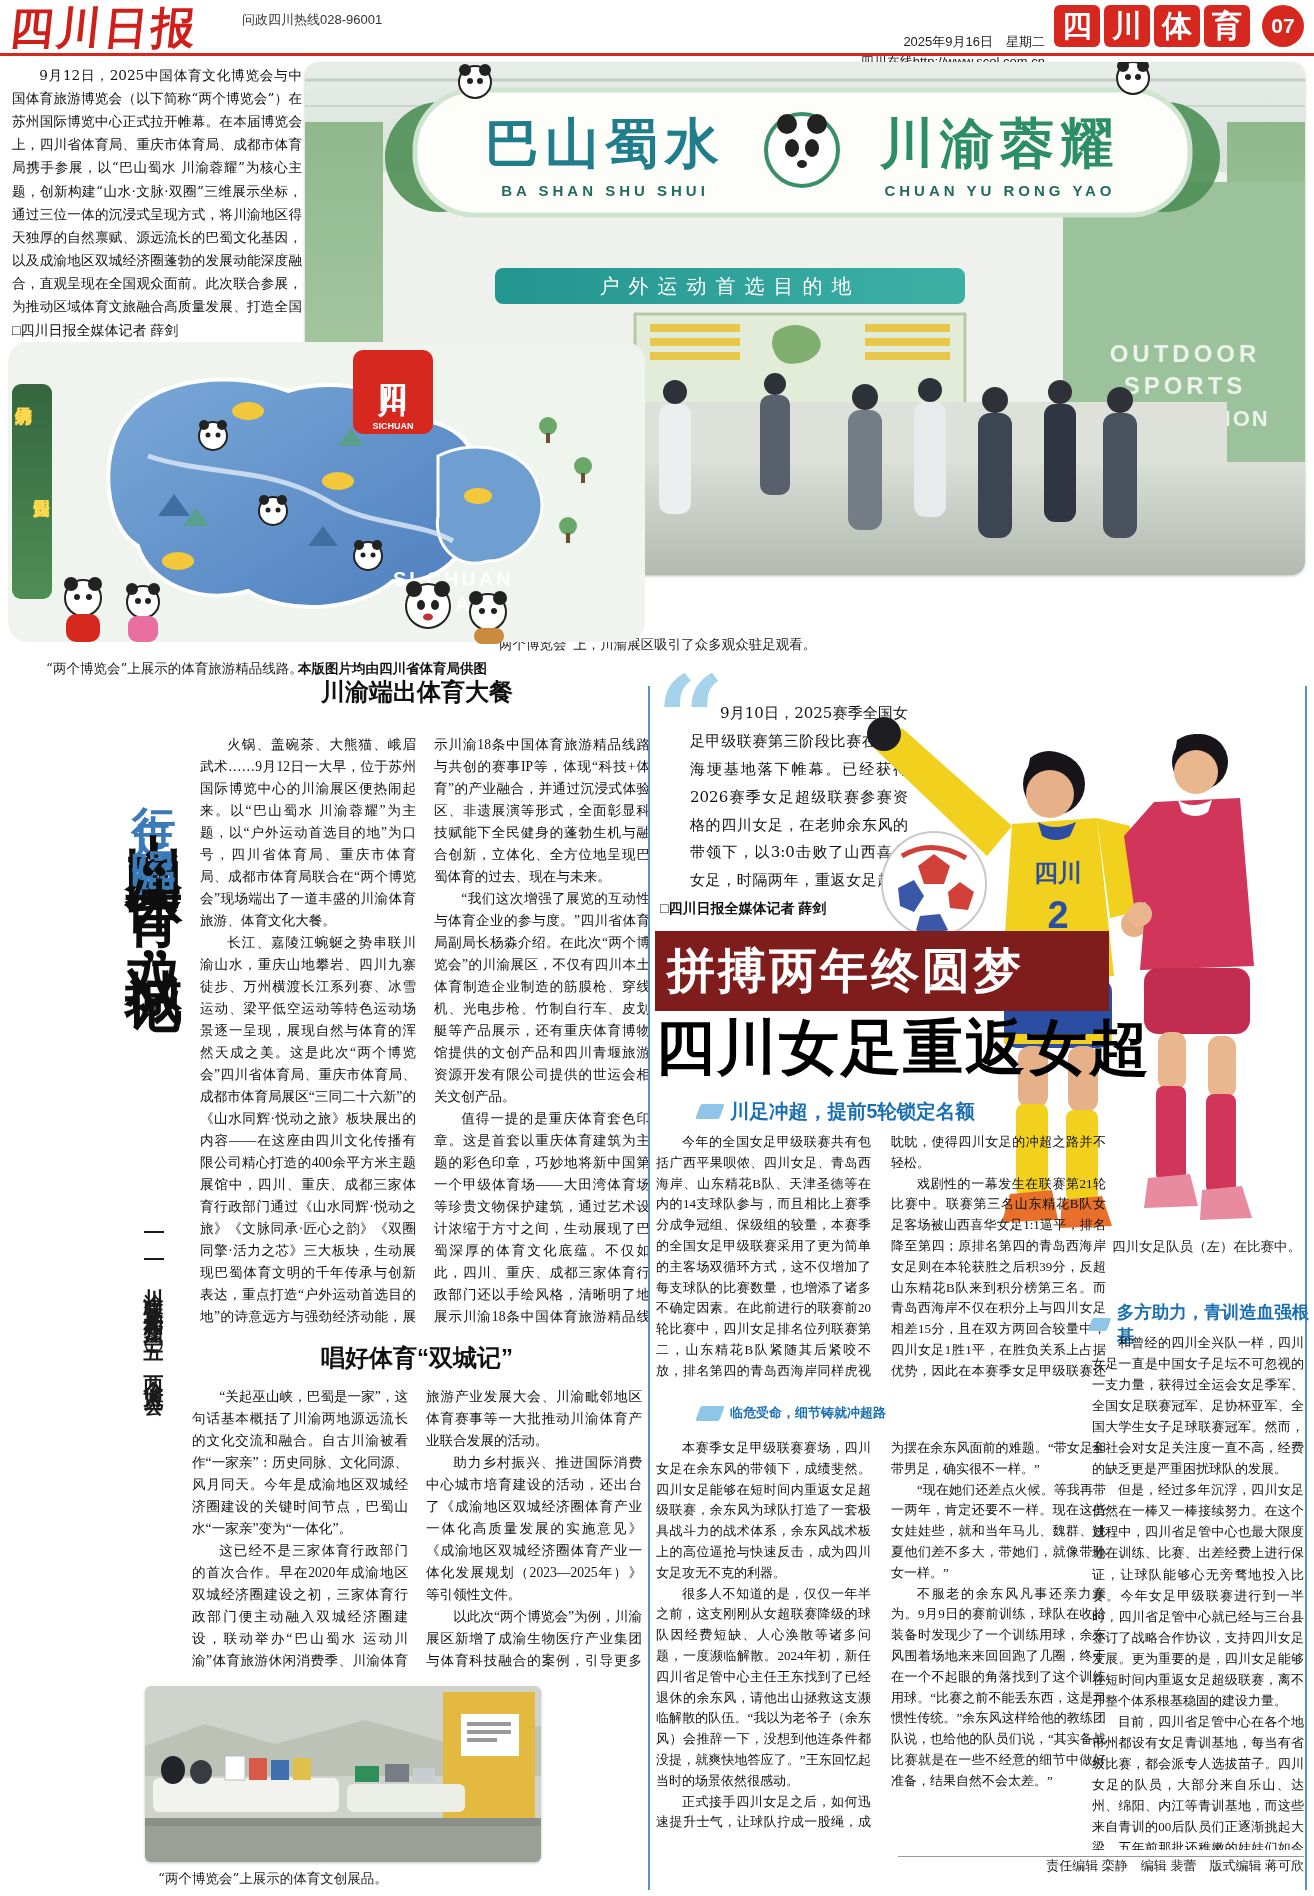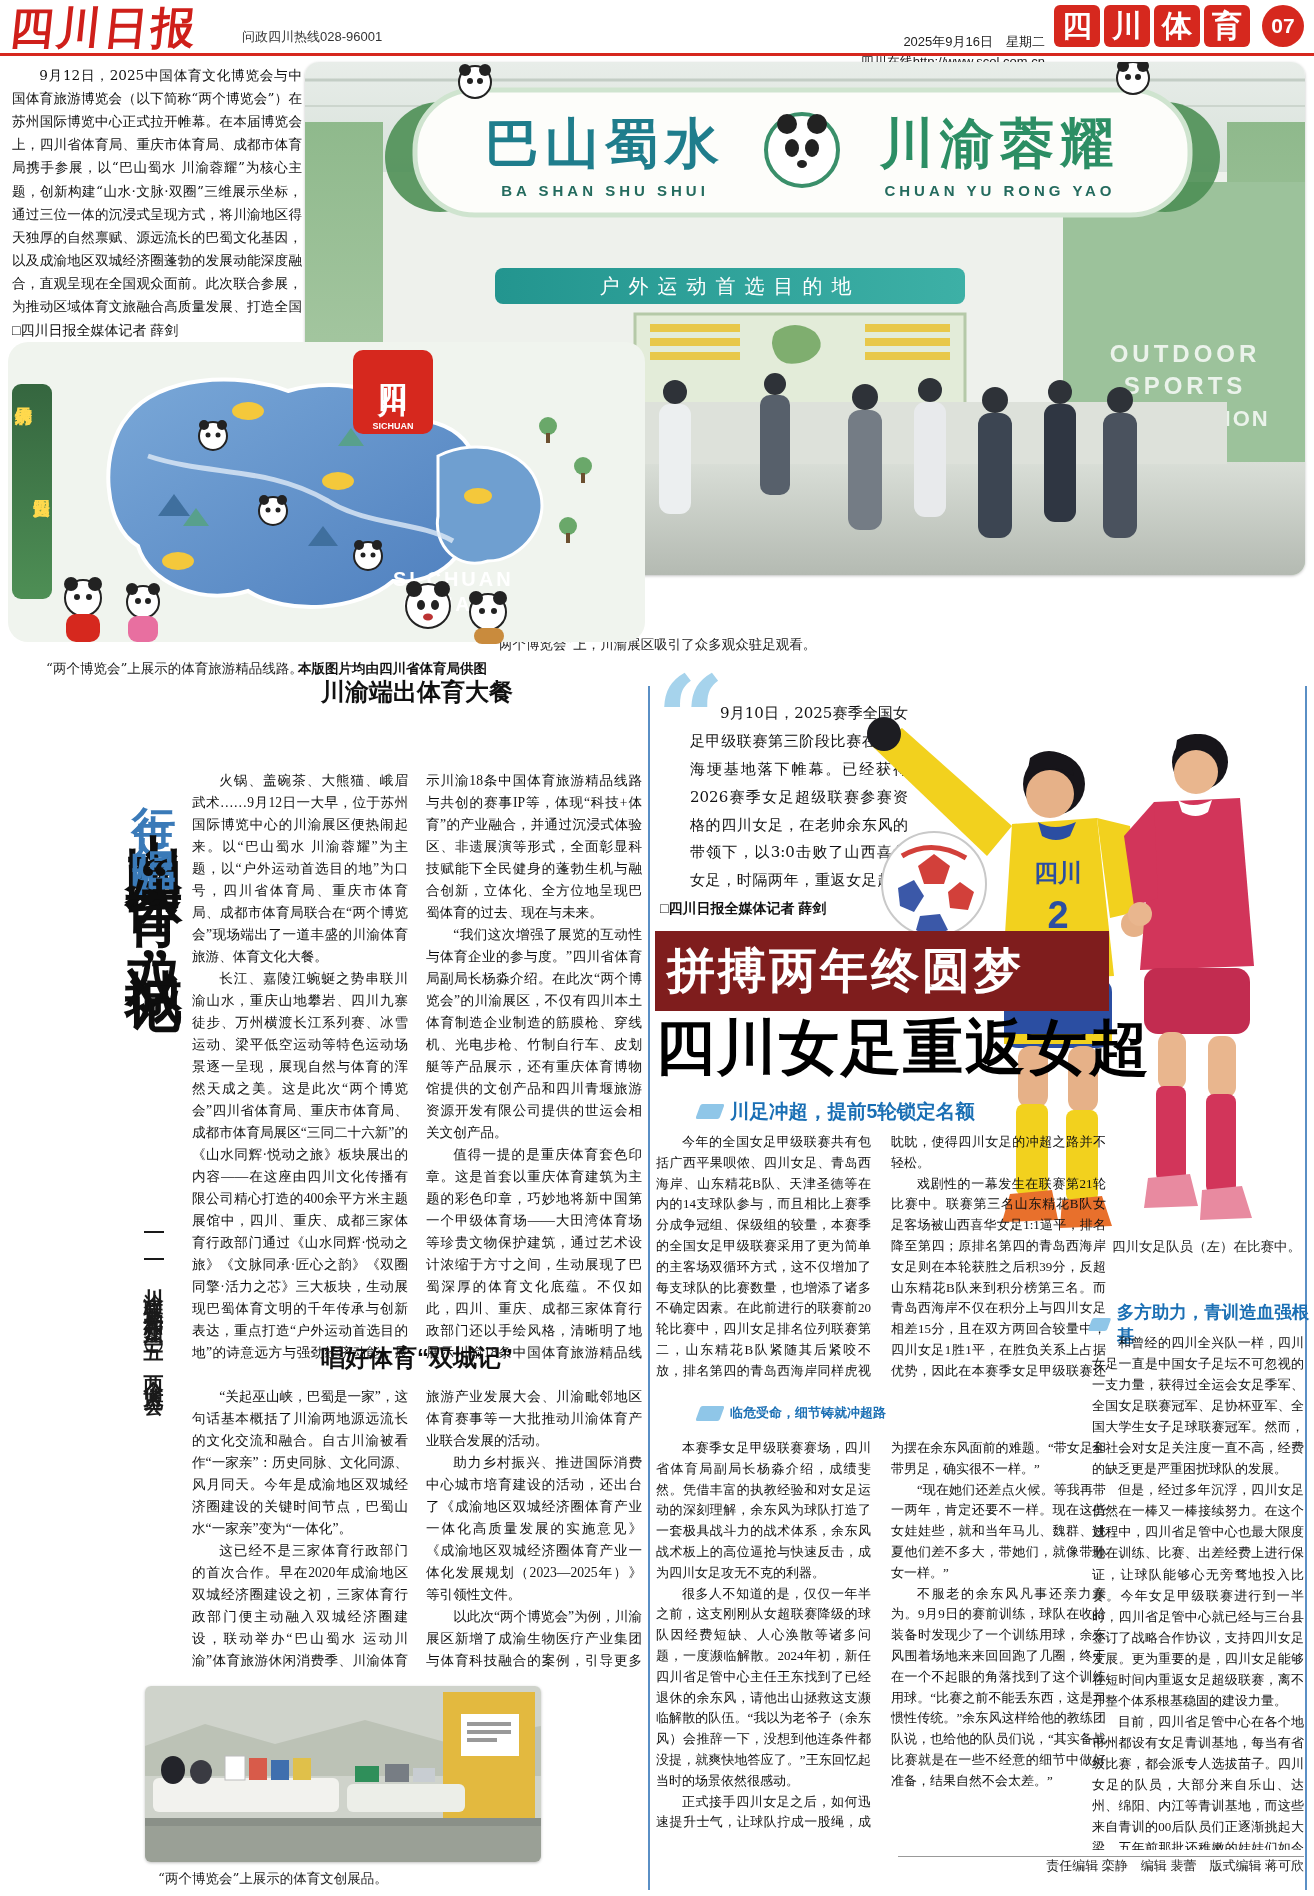--- a/index.html
+++ b/index.html
@@ -2,21 +2,21 @@
 <html><head>
 <meta charset="utf-8">
 <style>
   html,body{margin:0;padding:0;background:#e8e8e8;}
   .page{position:relative;width:1314px;height:1896px;background:#ffffff;margin:0 auto;
         font-family:"Liberation Serif",serif;color:#111;overflow:hidden;}
   .abs{position:absolute;}
   
   .masthead{left:10px;top:6px;font-family:"DejaVu Serif",serif;font-weight:bold;
             font-size:44px;color:#cf1f1a;transform:skewX(-6deg);letter-spacing:3px;line-height:1;}
-  .hotline{left:242px;top:28px;font-size:13px;color:#333;font-family:"Liberation Sans",sans-serif;}
+  .hotline{left:242px;top:11px;font-size:13px;color:#333;font-family:"Liberation Sans",sans-serif;}
   .dateblock{left:700px;top:8px;width:345px;text-align:right;font-size:13px;line-height:1.55;
              color:#222;font-family:"Liberation Sans",sans-serif;margin-top:24px;}
   .secblocks{left:1054px;top:5px;display:flex;gap:4px;}
   .secblock{width:46px;height:42px;background:#d6281e;border-radius:6px;color:#fff;
             font-family:"Liberation Sans",sans-serif;font-weight:bold;font-size:30px;
             display:flex;align-items:center;justify-content:center;}
   .pagenum{left:1262px;top:5px;width:42px;height:42px;border-radius:50%;background:#d6281e;
            color:#fff;font-family:"Liberation Sans",sans-serif;font-weight:bold;font-size:21px;
            display:flex;align-items:center;justify-content:center;}
   .redrule{left:0;top:53px;width:1314px;height:3px;background:#d6281e;}
@@ -312,21 +312,21 @@
   <div class="abs cap-bold" style="left:298px;top:660px;">本版图片均由四川省体育局供图</div>
 
   <div class="abs vhl">
     <div class="vh-main">
       <span class="vh-blue">行走</span><span class="vh-black">山水之间</span><span class="vh-blue">唱好</span><span class="vh-black">体育“双城记”</span>
     </div>
     <div class="vh-sub">——川渝联展亮相苏州二〇二五“两个博览会”</div>
   </div>
 
   <div class="abs midhead" style="left:192px;top:676px;">川渝端出体育大餐</div>
-  <div class="abs cols2" style="left:192px;top:734px;width:450px;height:596px;margin-top:36px;">
+  <div class="abs cols2" style="left:200px;top:734px;width:450px;height:596px;">
       <p>火锅、盖碗茶、大熊猫、峨眉武术……9月12日一大早，位于苏州国际博览中心的川渝展区便热闹起来。以“巴山蜀水 川渝蓉耀”为主题，以“户外运动首选目的地”为口号，四川省体育局、重庆市体育局、成都市体育局联合在“两个博览会”现场端出了一道丰盛的川渝体育旅游、体育文化大餐。</p>
       <p>长江、嘉陵江蜿蜒之势串联川渝山水，重庆山地攀岩、四川九寨徒步、万州横渡长江系列赛、冰雪运动、梁平低空运动等特色运动场景逐一呈现，展现自然与体育的浑然天成之美。这是此次“两个博览会”四川省体育局、重庆市体育局、成都市体育局展区“三同二十六新”的《山水同辉·悦动之旅》板块展出的内容——在这座由四川文化传播有限公司精心打造的400余平方米主题展馆中，四川、重庆、成都三家体育行政部门通过《山水同辉·悦动之旅》《文脉同承·匠心之韵》《双圈同擎·活力之芯》三大板块，生动展现巴蜀体育文明的千年传承与创新表达，重点打造“户外运动首选目的地”的诗意远方与强劲经济动能，展示川渝18条中国体育旅游精品线路与共创的赛事IP等，体现“科技+体育”的产业融合，并通过沉浸式体验区、非遗展演等形式，全面彰显科技赋能下全民健身的蓬勃生机与融合创新，立体化、全方位地呈现巴蜀体育的过去、现在与未来。</p>
       <p>“我们这次增强了展览的互动性与体育企业的参与度。”四川省体育局副局长杨淼介绍。在此次“两个博览会”的川渝展区，不仅有四川本土体育制造企业制造的筋膜枪、穿线机、光电步枪、竹制自行车、皮划艇等产品展示，还有重庆体育博物馆提供的文创产品和四川青堰旅游资源开发有限公司提供的世运会相关文创产品。</p>
       <p>值得一提的是重庆体育套色印章。这是首套以重庆体育建筑为主题的彩色印章，巧妙地将新中国第一个甲级体育场——大田湾体育场等珍贵文物保护建筑，通过艺术设计浓缩于方寸之间，生动展现了巴蜀深厚的体育文化底蕴。不仅如此，四川、重庆、成都三家体育行政部门还以手绘风格，清晰明了地展示川渝18条中国体育旅游精品线路，吃喝玩乐一条龙，同时预告未来即将举办的赛事，助力游客精准规划，跟着赛事去旅游。相关负责人纷纷表示：“我们期待在苏州，与大家共赴这场‘体育聚能美好生活’的巴蜀之约，携手书写‘体育赋能城市、运动点亮生活’的时代新篇章。”</p>
     </div>
 
   <div class="abs midhead" style="left:192px;top:1342px;">唱好体育“双城记”</div>
   <div class="abs cols2" style="left:192px;top:1386px;width:450px;height:288px;">
       <p>“关起巫山峡，巴蜀是一家”，这句话基本概括了川渝两地源远流长的文化交流和融合。自古川渝被看作“一家亲”：历史同脉、文化同源、风月同天。今年是成渝地区双城经济圈建设的关键时间节点，巴蜀山水“一家亲”变为“一体化”。</p>
       <p>这已经不是三家体育行政部门的首次合作。早在2020年成渝地区双城经济圈建设之初，三家体育行政部门便主动融入双城经济圈建设，联动举办“巴山蜀水 运动川渝”体育旅游休闲消费季、川渝体育旅游产业发展大会、川渝毗邻地区体育赛事等一大批推动川渝体育产业联合发展的活动。</p>
@@ -444,21 +444,21 @@
       <p>和曾经的四川全兴队一样，四川女足一直是中国女子足坛不可忽视的一支力量，获得过全运会女足季军、全国女足联赛冠军、足协杯亚军、全国大学生女子足球联赛冠军。然而，全社会对女足关注度一直不高，经费的缺乏更是严重困扰球队的发展。</p>
       <p>但是，经过多年沉浮，四川女足仍然在一棒又一棒接续努力。在这个过程中，四川省足管中心也最大限度地在训练、比赛、出差经费上进行保证，让球队能够心无旁骛地投入比赛。今年女足甲级联赛进行到一半时，四川省足管中心就已经与三台县签订了战略合作协议，支持四川女足发展。更为重要的是，四川女足能够在短时间内重返女足超级联赛，离不开整个体系根基稳固的建设力量。</p>
       <p>目前，四川省足管中心在各个地市州都设有女足青训基地，每当有省级比赛，都会派专人选拔苗子。四川女足的队员，大部分来自乐山、达州、绵阳、内江等青训基地，而这些来自青训的00后队员们正逐渐挑起大梁。五年前那批还稚嫩的娃娃们如今已经成长为球队的根本力量，“05后”的小妹们也已经崭露头角，她们将成为未来四川女足再创辉煌的中坚力量。</p>
     </div>
 
   <div class="abs subhead" style="left:698px;top:1404px;font-size:13px;">
     <span class="flagicon" style="width:24px;height:15px;"></span>
     <span>临危受命，细节铸就冲超路</span>
   </div>
   <div class="abs fbcols" style="left:656px;top:1438px;width:450px;height:414px;">
-      <p>本赛季女足甲级联赛赛场，四川省体育局副局长杨淼介绍，成绩斐然。凭借丰富的执教经验和对女足运动的深刻理解，余东风为球队打造了一套极具战斗力的战术体系，余东风战术板上的高位逼抢与快速反击，成为四川女足攻无不克的利器。</p>
+      <p>本赛季女足甲级联赛赛场，四川女足在余东风的带领下，成绩斐然。四川女足能够在短时间内重返女足超级联赛，余东风为球队打造了一套极具战斗力的战术体系，余东风战术板上的高位逼抢与快速反击，成为四川女足攻无不克的利器。</p>
       <p>很多人不知道的是，仅仅一年半之前，这支刚刚从女超联赛降级的球队因经费短缺、人心涣散等诸多问题，一度濒临解散。2024年初，新任四川省足管中心主任王东找到了已经退休的余东风，请他出山拯救这支濒临解散的队伍。“我以为老爷子（余东风）会推辞一下，没想到他连条件都没提，就爽快地答应了。”王东回忆起当时的场景依然很感动。</p>
       <p>正式接手四川女足之后，如何迅速提升士气，让球队拧成一股绳，成为摆在余东风面前的难题。“带女足和带男足，确实很不一样。”</p>
       <p>“现在她们还差点火候。等我再带一两年，肯定还要不一样。现在这些女娃娃些，就和当年马儿、魏群、姚夏他们差不多大，带她们，就像带孙女一样。”</p>
       <p>不服老的余东风凡事还亲力亲为。9月9日的赛前训练，球队在收拾装备时发现少了一个训练用球，余东风围着场地来来回回跑了几圈，终于在一个不起眼的角落找到了这个训练用球。“比赛之前不能丢东西，这是习惯性传统。”余东风这样给他的教练团队说，也给他的队员们说，“其实备战比赛就是在一些不经意的细节中做好准备，结果自然不会太差。”</p>
     </div>
 
   <div class="abs credits" style="left:898px;top:1856px;width:406px;">责任编辑 栾静　编辑 裴蕾　版式编辑 蒋可欣</div>
 
 </div>
 

